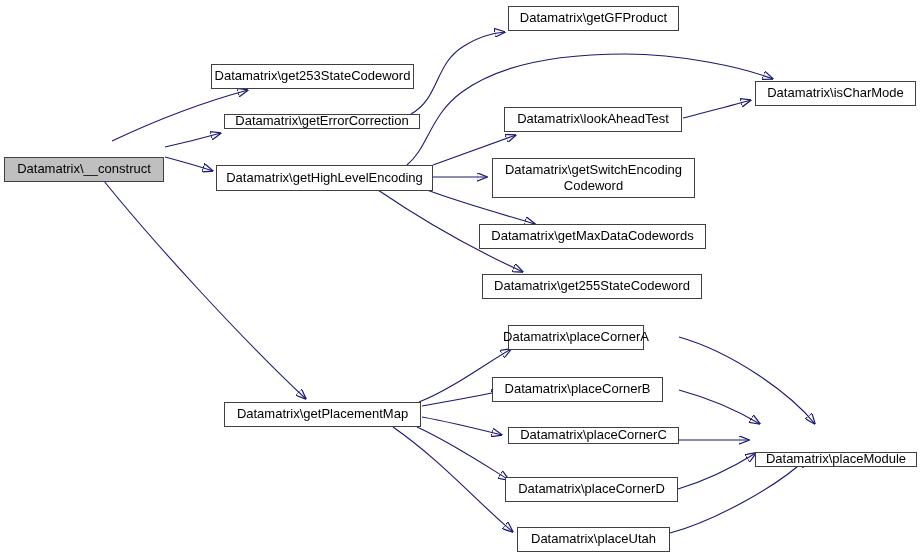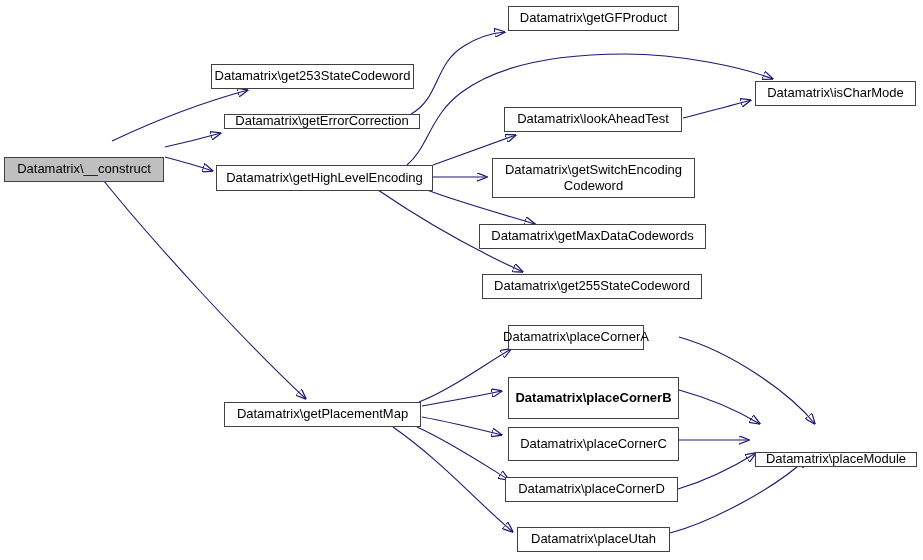--- a/index.html
+++ b/index.html
@@ -103,23 +103,23 @@
 Codeword</div>
 
   <div class="node" style="left:479px; top:224px; width:227px; height:25px;">Datamatrix\getMaxDataCodewords</div>
 
   <div class="node" style="left:482px; top:274px; width:220px; height:25px;">Datamatrix\get255StateCodeword</div>
 
   <div class="node" style="left:224px; top:402px; width:197px; height:25px;">Datamatrix\getPlacementMap</div>
 
   <div class="node" style="left:508px; top:325px; width:136px; height:25px;">Datamatrix\placeCornerA</div>
 
-  <div class="node" style="left:508px; top:377px; width:171px; height:42px;font-weight:bold;">Datamatrix\placeCornerB</div>
+  <div class="node" style="left:492px; top:377px; width:171px; height:25px;">Datamatrix\placeCornerB</div>
 
-  <div class="node" style="left:508px; top:427px; width:171px; height:34px;">Datamatrix\placeCornerC</div>
+  <div class="node" style="left:508px; top:427px; width:171px; height:17px;">Datamatrix\placeCornerC</div>
 
   <div class="node" style="left:505px; top:477px; width:173px; height:25px;">Datamatrix\placeCornerD</div>
 
   <div class="node" style="left:517px; top:527px; width:153px; height:25px;">Datamatrix\placeUtah</div>
 
   <div class="node" style="left:755px; top:428px; width:162px; height:15px;margin-top:24px;">Datamatrix\placeModule</div>
 
 </div>
 
 </body></html>

